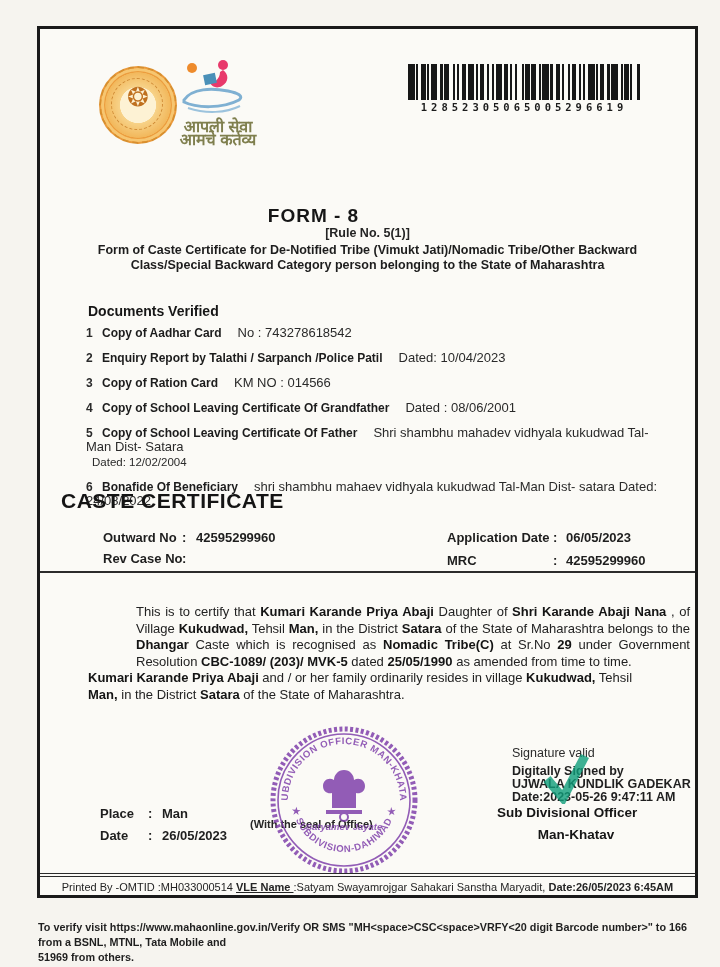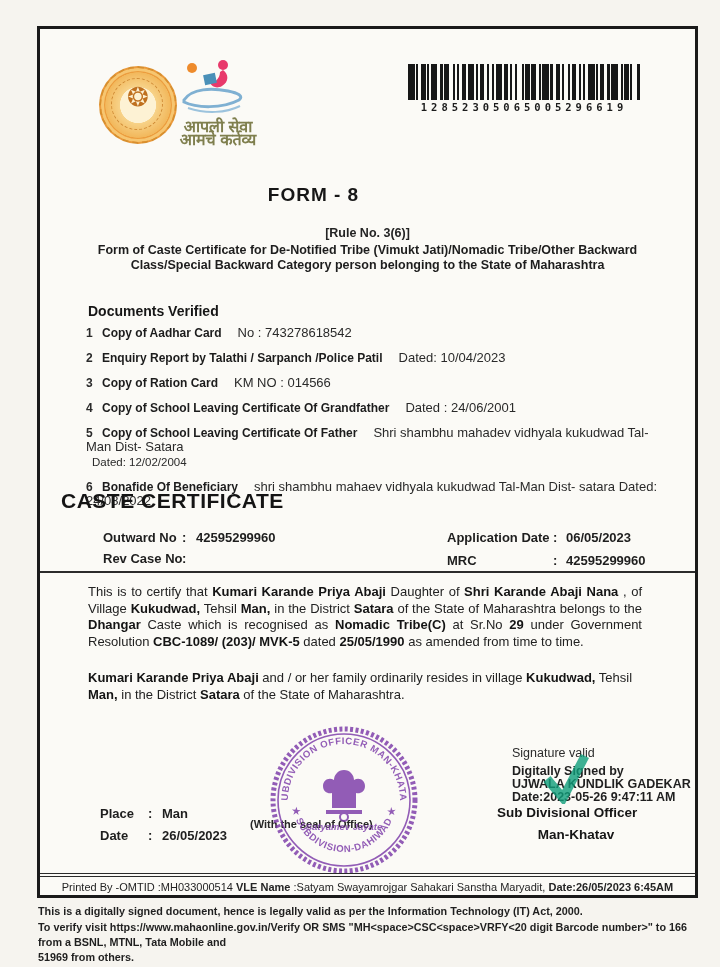--- a/index.html
+++ b/index.html
@@ -21,40 +21,40 @@
   .aaple-logo{left:176px;top:58px;width:84px;height:64px;}
   .aaple-caption{left:170px;top:120px;width:96px;text-align:center;font-size:16px;line-height:13px;color:#7f7f4e;font-weight:600;}
 
   
   .barcode{left:408px;top:64px;width:232px;height:36px;overflow:hidden;white-space:nowrap;font-size:0;}
   .barcode i{display:inline-block;height:36px;background:#171717;}
   .barcode-digits{left:408px;top:101px;width:232px;text-align:center;
     font-family:"DejaVu Sans Mono",monospace;font-size:10.5px;letter-spacing:4px;color:#1c1c1c;font-weight:700;}
 
   
-  .form-title{left:37px;top:184px;width:553px;text-align:center;font-size:19px;font-weight:bold;letter-spacing:1px;color:#161616;}
+  .form-title{left:37px;top:205px;width:553px;text-align:center;font-size:19px;font-weight:bold;letter-spacing:1px;color:#161616;}
   .rule-no{left:37px;top:226px;width:661px;text-align:center;font-size:12.5px;font-weight:600;color:#242424;}
   .form-desc{left:45px;top:243px;width:645px;text-align:center;font-size:12.5px;line-height:15px;font-weight:bold;color:#1d1d1d;}
 
   
   .docs-heading{left:88px;top:303px;font-size:14px;font-weight:bold;color:#161616;}
   .docs-list{left:86px;top:326px;width:585px;font-size:12px;color:#2a2a2a;}
   .doc-item{margin-bottom:11px;line-height:13px;}
   .doc-item .num{display:inline-block;width:16px;font-weight:600;}
   .doc-item .nm{font-weight:bold;color:#1c1c1c;}
   .doc-item .dt{margin-left:16px;font-size:13px;}
   .doc-item .dt2{margin-left:6px;font-size:11.5px;margin-top:2px;}
 
   
   .cert-title{left:37px;top:489px;width:661px;text-align:left;font-size:21px;font-weight:bold;letter-spacing:.5px;color:#141414;margin-left:24px;}
   .meta{font-size:13px;font-weight:600;color:#1e1e1e;}
   .divider{left:40px;top:571px;width:655px;height:2px;background:#2c2c2c;}
   .para{left:88px;width:554px;font-size:13px;color:#222;}
   .para b,.para .b{font-weight:bold;color:#141414;}
-  #para1{top:584px;line-height:16.5px;text-align:justify;}
+  #para1{top:604px;line-height:16.5px;text-align:justify;margin-left:48px;}
   #para2{top:669px;line-height:17px;}
 
   
   .seal-caption{left:250px;top:818px;width:190px;text-align:left;font-size:11px;font-weight:bold;color:#262626;}
   .stamp{left:268px;top:724px;width:152px;height:152px;opacity:.82;}
   .sig-line{left:512px;font-size:12.5px;color:#2b2b2b;}
   .sig-strong{font-weight:600;color:#1f1f1f;}
   .check{left:538px;top:750px;width:54px;height:54px;}
   .officer{left:497px;top:805px;width:158px;font-size:13.5px;font-weight:bold;color:#161616;}
   .officer .office{display:block;text-align:center;margin-top:7px;}
@@ -91,30 +91,30 @@
     <path d="M8,42 C16,30 36,30 52,33 C62,35 68,38 63,42 C46,51 20,50 8,44 Z" fill="none" stroke="#7fb0d2" stroke-width="3"></path>
     <path d="M12,50 C30,56 50,55 64,48" fill="none" stroke="#9cc3dd" stroke-width="2"></path>
   </svg>
   <div class="abs aaple-caption preline">आपली सेवा
 आमचे कर्तव्य</div>
 
   <div class="abs barcode" id="barcode"><i style="width: 6.6px; margin-right: 1.5px;"></i><i style="width: 2.2px; margin-right: 3px;"></i><i style="width: 4.4px; margin-right: 1.5px;"></i><i style="width: 2.2px; margin-right: 1.5px;"></i><i style="width: 6.6px; margin-right: 3px;"></i><i style="width: 2.2px; margin-right: 1.5px;"></i><i style="width: 4.4px; margin-right: 4.5px;"></i><i style="width: 2.2px; margin-right: 1.5px;"></i><i style="width: 2.2px; margin-right: 3px;"></i><i style="width: 4.4px; margin-right: 1.5px;"></i><i style="width: 6.6px; margin-right: 1.5px;"></i><i style="width: 2.2px; margin-right: 1.5px;"></i><i style="width: 4.4px; margin-right: 3px;"></i><i style="width: 2.2px; margin-right: 3px;"></i><i style="width: 2.2px; margin-right: 1.5px;"></i><i style="width: 6.6px; margin-right: 1.5px;"></i><i style="width: 4.4px; margin-right: 1.5px;"></i><i style="width: 2.2px; margin-right: 3px;"></i><i style="width: 2.2px; margin-right: 4.5px;"></i><i style="width: 2.2px; margin-right: 1.5px;"></i><i style="width: 4.4px; margin-right: 1.5px;"></i><i style="width: 4.4px; margin-right: 3px;"></i><i style="width: 2.2px; margin-right: 1.5px;"></i><i style="width: 6.6px; margin-right: 1.5px;"></i><i style="width: 2.2px; margin-right: 3px;"></i><i style="width: 4.4px; margin-right: 1.5px;"></i><i style="width: 2.2px; margin-right: 4.5px;"></i><i style="width: 2.2px; margin-right: 1.5px;"></i><i style="width: 4.4px; margin-right: 3px;"></i><i style="width: 2.2px; margin-right: 1.5px;"></i><i style="width: 2.2px; margin-right: 3px;"></i><i style="width: 6.6px; margin-right: 1.5px;"></i><i style="width: 2.2px; margin-right: 1.5px;"></i><i style="width: 4.4px; margin-right: 3px;"></i><i style="width: 2.2px; margin-right: 1.5px;"></i><i style="width: 6.6px; margin-right: 3px;"></i><i style="width: 2.2px; margin-right: 1.5px;"></i><i style="width: 4.4px; margin-right: 1.5px;"></i><i style="width: 2.2px; margin-right: 4.5px;"></i><i style="width: 4.4px; margin-right: 1.5px;"></i></div>
   <div class="abs barcode-digits">12852305065005296619</div>
 
   <div class="abs form-title">FORM - 8</div>
-  <div class="abs rule-no">[Rule No. 3(6)]</div>
+  <div class="abs rule-no">[Rule No. 5(1)]</div>
   <div class="abs form-desc preline">Form of Caste Certificate for De-Notified Tribe (Vimukt Jati)/Nomadic Tribe/Other Backward
 Class/Special Backward Category person belonging to the State of Maharashtra</div>
 
   <div class="abs docs-heading">Documents Verified</div>
   <div class="abs docs-list" id="docs-list">
       <div class="doc-item"><span class="num">1</span><span class="nm">Copy of Aadhar Card</span><span class="dt">No : 743278618542</span></div>
       <div class="doc-item"><span class="num">2</span><span class="nm">Enquiry Report by Talathi / Sarpanch /Police Patil</span><span class="dt">Dated: 10/04/2023</span></div>
       <div class="doc-item"><span class="num">3</span><span class="nm">Copy of Ration Card</span><span class="dt">KM NO : 014566</span></div>
-      <div class="doc-item"><span class="num">4</span><span class="nm">Copy of School Leaving Certificate Of Grandfather</span><span class="dt">Dated : 24/06/2001</span></div>
+      <div class="doc-item"><span class="num">4</span><span class="nm">Copy of School Leaving Certificate Of Grandfather</span><span class="dt">Dated : 08/06/2001</span></div>
       <div class="doc-item"><span class="num">5</span><span class="nm">Copy of School Leaving Certificate Of Father</span><span class="dt">Shri shambhu mahadev vidhyala kukudwad Tal-Man Dist- Satara</span><div class="dt2">Dated: 12/02/2004</div></div>
       <div class="doc-item"><span class="num">6</span><span class="nm">Bonafide Of Beneficiary</span><span class="dt">shri shambhu mahaev vidhyala kukudwad Tal-Man Dist- satara Dated: 24/08/2022</span></div>
     </div>
 
   <div class="abs cert-title">CASTE CERTIFICATE</div>
 
   <div class="abs meta" style="left:103px;top:530px;">Outward No</div>
   <div class="abs meta" style="left:182px;top:530px;">:</div>
   <div class="abs meta" style="left:196px;top:530px;font-weight:700;">42595299960</div>
   <div class="abs meta" style="left:103px;top:551px;">Rev Case No</div>
@@ -173,18 +173,17 @@
     <span class="val">Man</span>
   </div>
   <div class="abs pd-row" style="top:828px;">
     <span>Date</span>
     <span class="sep">:</span>
     <span class="val">26/05/2023</span>
   </div>
 
   <div class="abs foot-line1"></div>
   <div class="abs foot-line2"></div>
-  <div class="abs printed-by" id="printed-by"><span class="b" style="font-weight: normal;">Printed By -OMTID </span><span>:MH033000514 </span><span class="b" style="font-weight: bold;">VLE Name </span><span>:Satyam Swayamrojgar Sahakari Sanstha Maryadit, </span><span class="b" style="font-weight: bold;">Date:26/05/2023 6:45AM</span></div>
+  <div class="abs printed-by" id="printed-by"><span class="b" style="font-weight: normal;">Printed By -OMTID </span><span>:MH033000514 </span><span class="b" style="font-weight: bold; text-decoration: underline;">VLE Name </span><span>:Satyam Swayamrojgar Sahakari Sanstha Maryadit, </span><span class="b" style="font-weight: bold;">Date:26/05/2023 6:45AM</span></div>
 
-  <div class="abs disc" id="disc1">This is a digitally signed document, hence is legally valid as per the Information Technology (IT) Act, 2000.</div>
   <div class="abs disc preline" id="disc2">To verify visit https://www.mahaonline.gov.in/Verify OR SMS "MH&lt;space&gt;CSC&lt;space&gt;VRFY&lt;20 digit Barcode number&gt;" to 166 from a BSNL, MTNL, Tata Mobile and
 51969 from others.</div>
 </div>
 
 </body></html>

